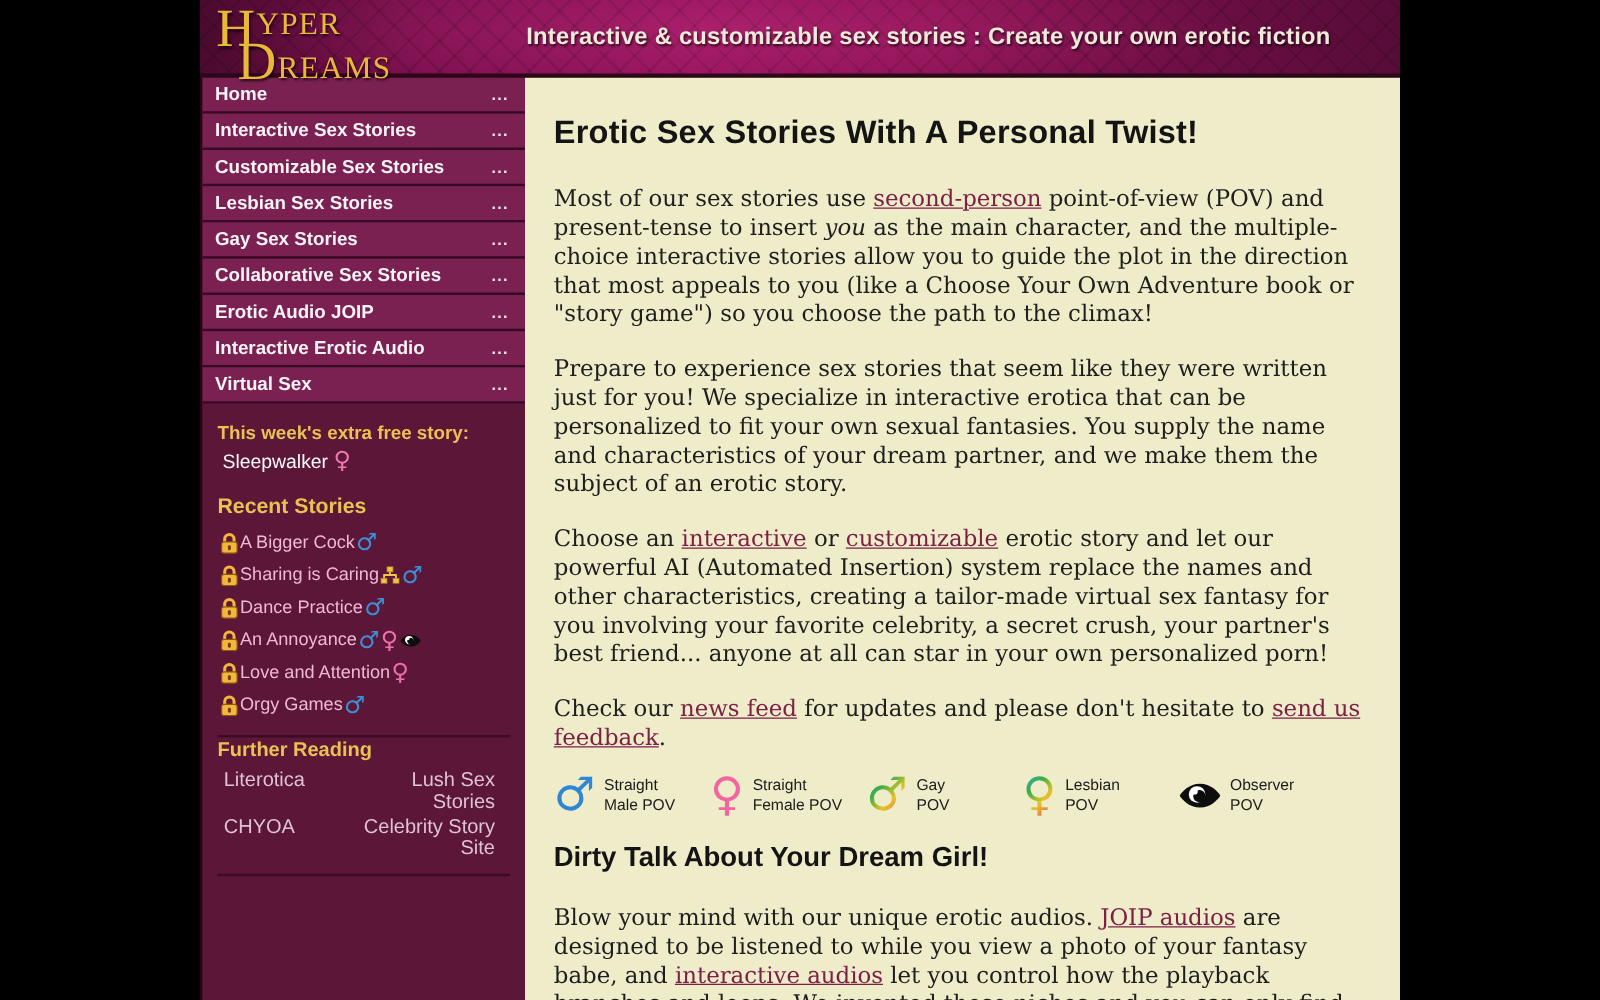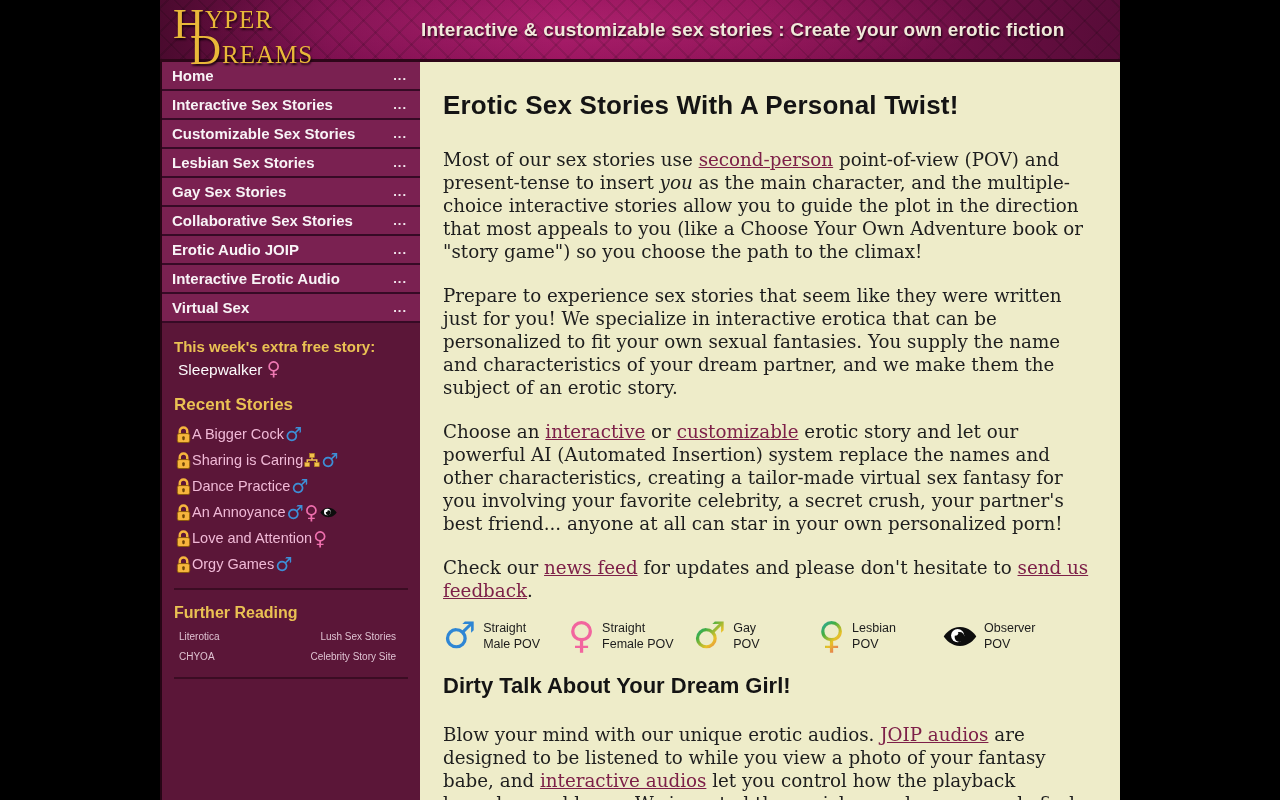--- a/index.html
+++ b/index.html
@@ -54,24 +54,24 @@
   .recent-h { font-size:17px; line-height:22px; margin-top:13px; }
   .story-list { list-style:none; margin-top:5px; }
   .story-list li { display:flex; align-items:center; gap:1px; height:26px; padding-left:2px; cursor:pointer; }
   .story-list .s-title { color:#f0b9d6; font-size:14.5px; }
   .sym { font-family:"DejaVu Sans", sans-serif; font-weight:bold; line-height:1; }
   .male { color:#3d8fd6; }
   .female { color:#f064a0; color:#ef6fae; }
   .s-sym { font-size:19px; }
   .free-female { font-size:19px; color:#ef79b3; }
 
-  .fr-block { margin-top:11px; border-top:2px solid rgba(20,0,12,0.45); padding-top:12px; }
+  .fr-block { margin-top:11px; border-top:2px solid rgba(20,0,12,0.45); padding-top:0; }
   .fr-h { font-size:16px; line-height:22px; }
   .fr-grid { margin-top:4px; display:grid; grid-template-columns:1fr 1fr; row-gap:3px; }
-  .fr-grid a { font-size:10px; color:#dfc3d2; cursor:pointer; line-height:17px; }
+  .fr-grid a { font-size:16px; color:#dfc3d2; cursor:pointer; line-height:17px; }
   .fr-grid a:nth-child(odd) { padding-left:5px; }
   .fr-grid a:nth-child(even) { text-align:right; padding-right:12px; }
   .ap-block { margin-top:12px; border-top:2px solid rgba(20,0,12,0.45); padding-top:11px; }
 
   
   .main { flex:1; background:#eeecc9; padding:28px 24px 0 23px; overflow:hidden; }
   .main h1 { font-size:26px; color:#141414; letter-spacing:0.2px; margin-bottom:27px; }
   .main p { font-family:"DejaVu Serif", serif; font-size:18.3px; line-height:23px; color:#1e1e1e; margin-bottom:21px; max-width:656px; }
   .main p a { color:#7d2048; text-decoration:underline; cursor:pointer; }
   .main h2 { font-size:22px; color:#141414; margin-bottom:24px; }

